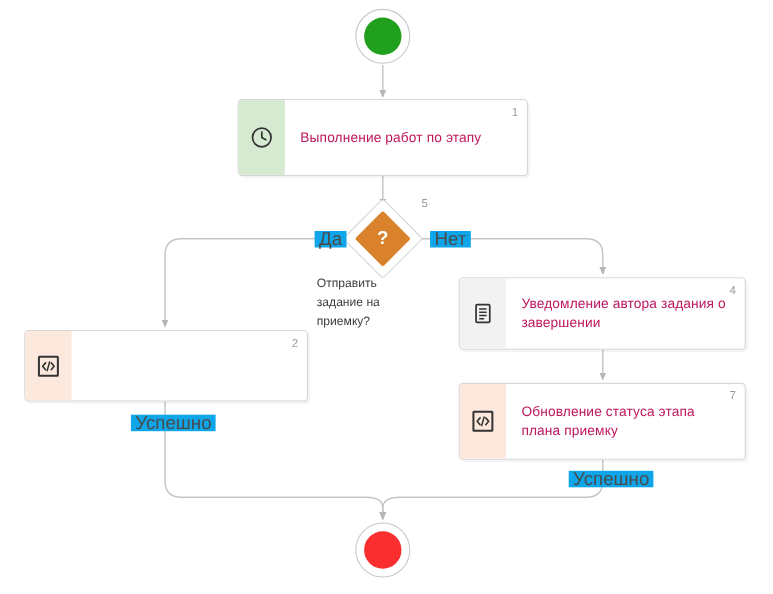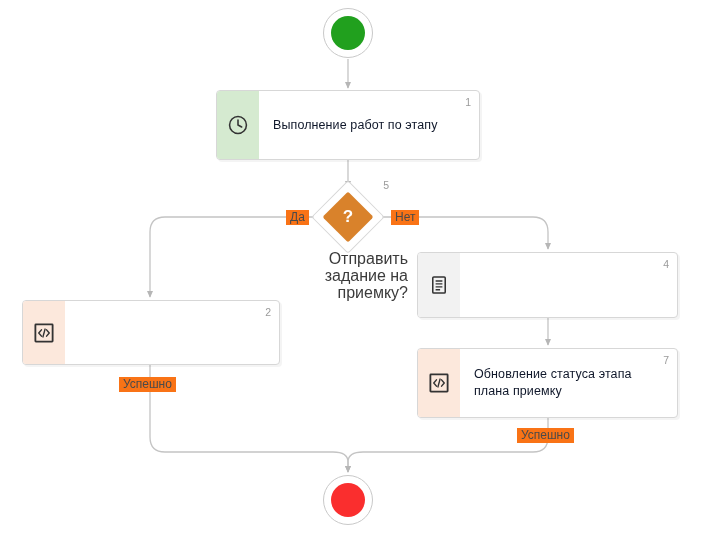--- a/index.html
+++ b/index.html
@@ -68,21 +68,21 @@
   }
   .task .body {
     flex: 1 1 auto;
     position: relative;
     display: flex;
     align-items: center;
     padding: 0 14px 0 14px;
   }
   .task .label {
     font-size: 12.5px;
-    color: #0f172a;
+    color: #be185d;
     line-height: 17px;
     letter-spacing: 0.1px;
   }
   .task .num {
     position: absolute;
     top: 5px;
     right: 8px;
     font-size: 10.5px;
     color: #9a9a9a;
     line-height: 12px;
@@ -136,33 +136,33 @@
   .decision .num {
     position: absolute;
     top: -9px;
     right: -12px;
     font-size: 10.5px;
     color: #9a9a9a;
   }
   
   .edge-label {
     position: absolute;
-    font-size: 12px;
+    font-size: 17px;
     color: #4a4a4a;
-    background: #f97316;
+    background: #0ea5e9;
     padding: 0 4px;
     white-space: nowrap;
     line-height: 15px;
   }
   .decision-caption {
     position: absolute;
-    font-size: 16px;
+    font-size: 11px;
     color: #3b3b3b;
     line-height: 17px;
-    text-align: right;
+    text-align: left;
     white-space: pre-line;
   }
 </style>
 </head>
 <body>
 
 <div id="canvas">
 
   <svg id="edges" viewBox="0 0 703 540" width="703" height="540">
     <defs>
@@ -224,20 +224,21 @@
       <svg class="icon-box" viewBox="0 0 24 24">
         <rect x="5.2" y="3.2" width="13.6" height="17.6" rx="1.2" fill="none" stroke="#333" stroke-width="1.7"></rect>
         <line x1="8.3" y1="7.6" x2="15.7" y2="7.6" stroke="#333" stroke-width="1.5"></line>
         <line x1="8.3" y1="10.8" x2="15.7" y2="10.8" stroke="#333" stroke-width="1.5"></line>
         <line x1="8.3" y1="14" x2="15.7" y2="14" stroke="#333" stroke-width="1.5"></line>
         <line x1="8.3" y1="17.2" x2="13.2" y2="17.2" stroke="#333" stroke-width="1.5"></line>
       </svg>
     </div>
     <div class="body">
       <span class="num">4</span>
+      <span class="label">Уведомление автора задания о завершении</span>
     </div>
   </div>
 
   <div class="task" style="left:22px; top:300px; width:258px; height:65px;">
     <div class="strip" id="strip-2" style="background: rgb(252, 232, 220);">
       <svg class="icon-box" viewBox="0 0 24 24">
         <rect x="2.6" y="2.6" width="18.8" height="18.8" rx="0.6" fill="none" stroke="#333" stroke-width="2"></rect>
         <path d="M 9.2 8.6 L 6.3 12 L 9.2 15.4" fill="none" stroke="#333" stroke-width="1.6" stroke-linecap="round" stroke-linejoin="round"></path>
         <path d="M 14.8 8.6 L 17.7 12 L 14.8 15.4" fill="none" stroke="#333" stroke-width="1.6" stroke-linecap="round" stroke-linejoin="round"></path>
         <line x1="13.2" y1="7.7" x2="10.8" y2="16.3" stroke="#333" stroke-width="1.5" stroke-linecap="round"></line>

